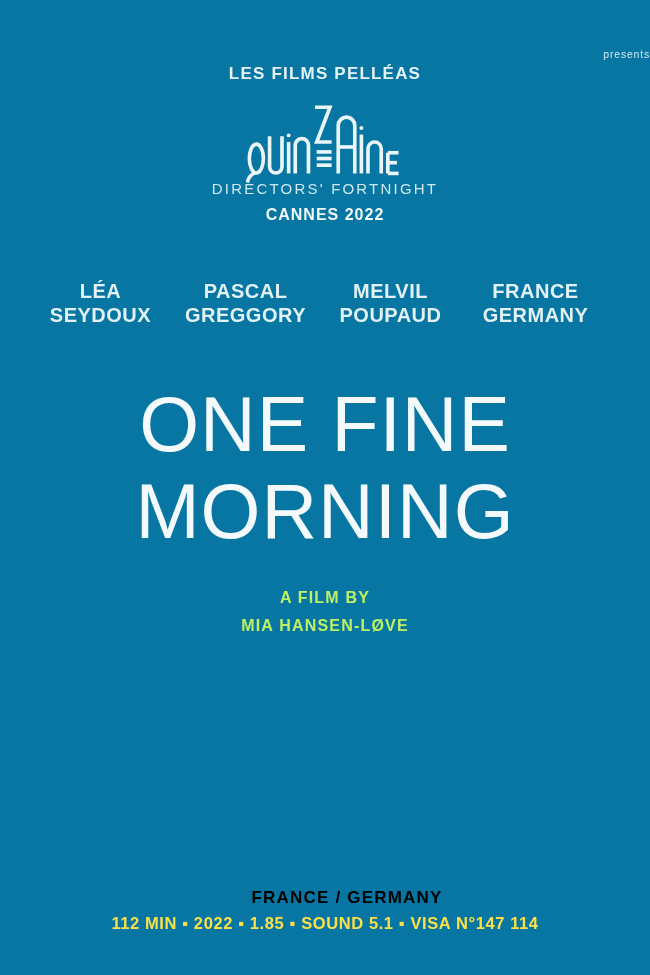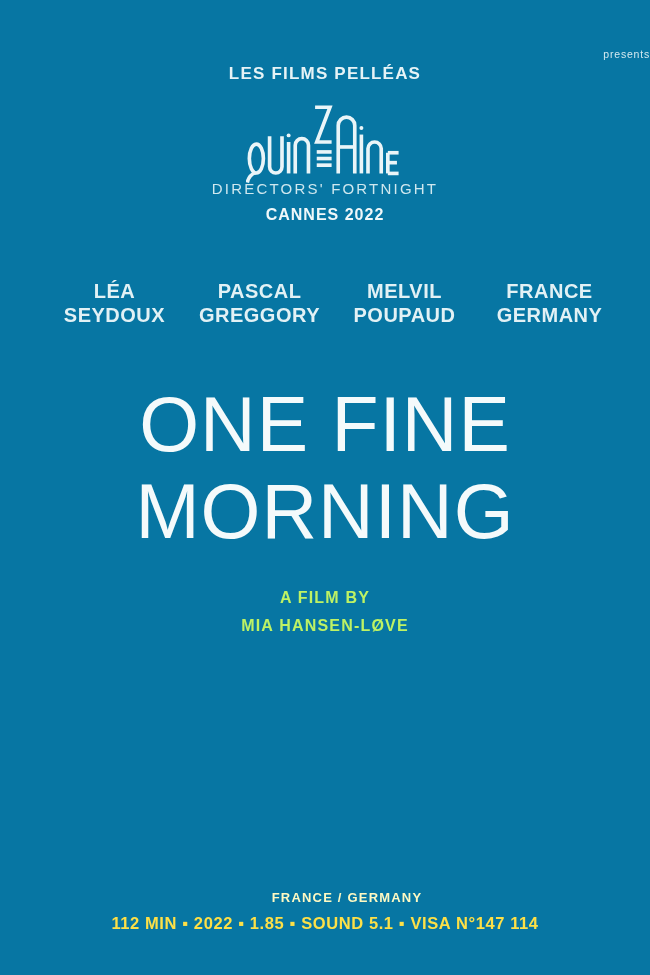--- a/index.html
+++ b/index.html
@@ -57,21 +57,21 @@
   }
 
   .cast-row{
     position:absolute;
     top:279px;
     left:0;
     width:650px;
     padding:0 28px;
     box-sizing:border-box;
     display:flex;
-    justify-content:flex-end;
+    justify-content:flex-start;
   }
   .cast-name{
     width:145px;
     text-align:center;
     font-size:20px;
     font-weight:700;
     line-height:24px;
     letter-spacing:0.5px;
     color:#E2F1F5;
   }
@@ -89,25 +89,25 @@
     top:584px;
     font-size:16px;
     font-weight:700;
     line-height:28px;
     letter-spacing:1.2px;
     color:#bef264;
   }
 
   .countries{
     top:888px;
-    font-size:13px;
+    font-size:17px;
     font-weight:700;
     letter-spacing:1.2px;
     line-height:20px;
-    color:#fef9c3;
+    color:#000000;
     padding-left:44px;
   }
   .specs{
     top:914px;
     font-size:16.5px;
     font-weight:700;
     letter-spacing:0.6px;
     line-height:19px;
     color:#fde047;
   }

